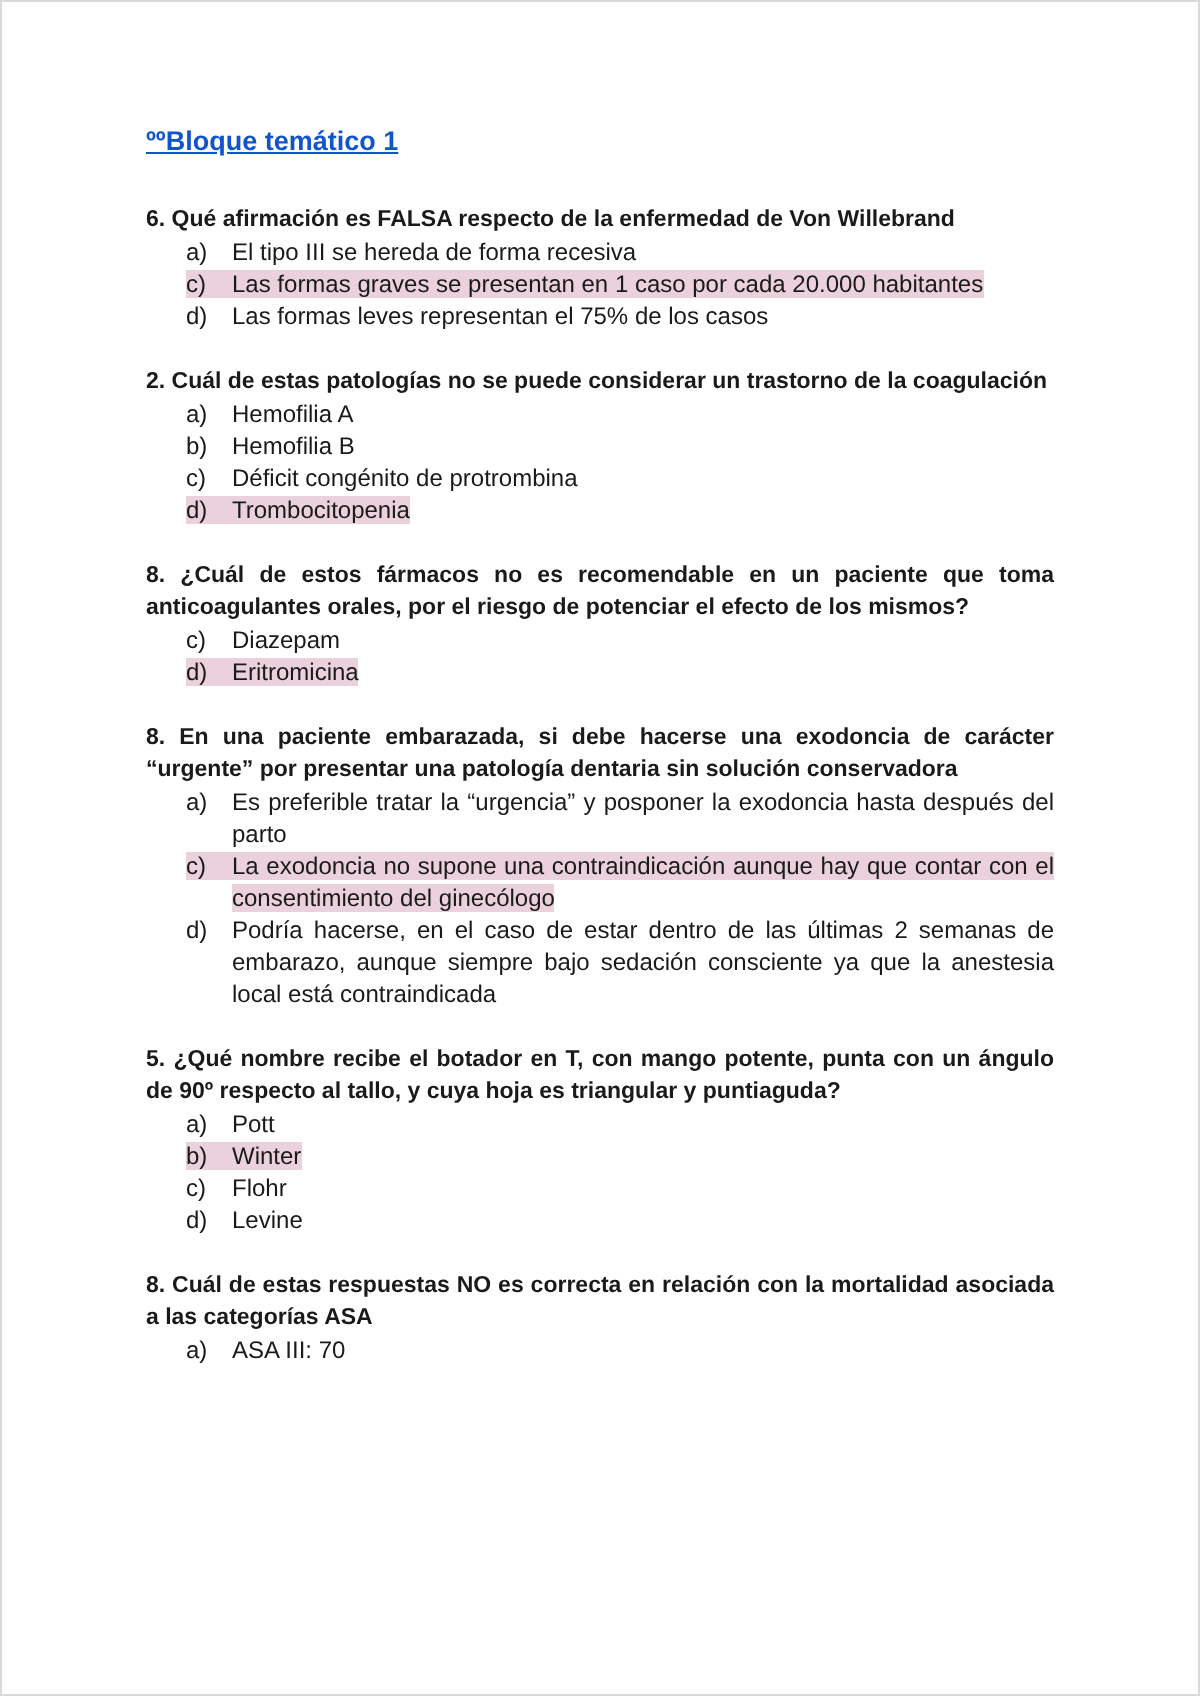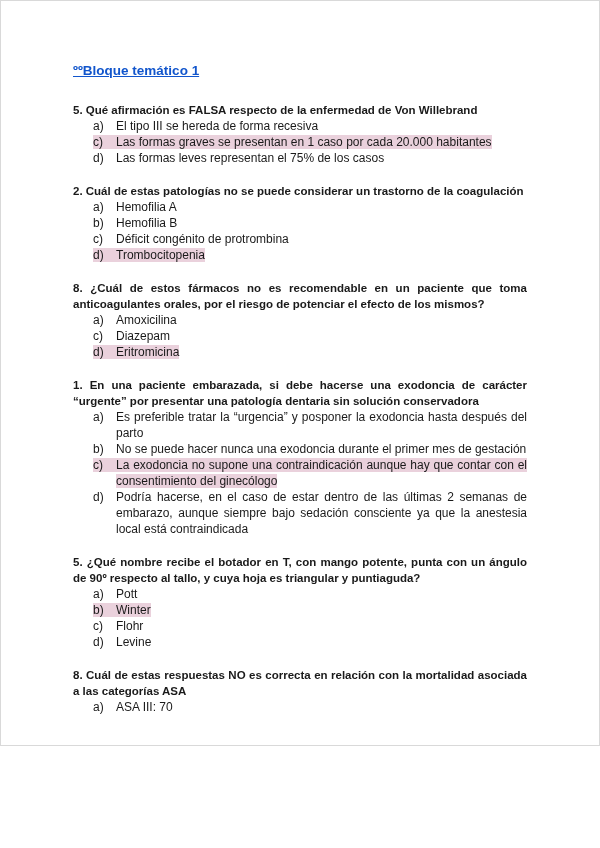--- a/index.html
+++ b/index.html
@@ -1,18 +1,18 @@
 <!DOCTYPE html>
 <html style="--title-blue: #1155cc; --hl: #ead1dc;"><head>
 <meta charset="utf-8">
 <style>
   html,body { margin:0; padding:0; background:#ffffff; }
   body { font-family:"Liberation Sans", sans-serif; color:#1a1a1a; }
   .page {
-    width:600px; height:746px; box-sizing:border-box;
+    width:600px; height:848px; box-sizing:border-box;
     padding:62px 72px 30px 72px;
     background:#ffffff;
     border:1px solid #d9d9d9;
     overflow:hidden;
   }
   .title {
     font-size:13.5px; font-weight:bold;
     color:var(--title-blue,#1155cc);
     text-decoration:underline;
     margin:0 0 24px 0;
@@ -31,42 +31,40 @@
   .opt-label { display:inline-block; width:23px; text-indent:0; }
   .opt-inner.hl { background:var(--hl,#ead1dc); }
 </style>
 </head>
 <body>
 
 <div class="page">
   <h1 class="title">ººBloque temático 1</h1>
   <div id="questions">
       <div class="question">
-        <div class="q-text">5. Qué afirmación es FALSA respecto de la enfermedad de Von Willebrand</div>
+        <div class="q-text">6. Qué afirmación es FALSA respecto de la enfermedad de Von Willebrand</div>
         <div class="option"><span class="opt-inner"><span class="opt-label">a)</span>El tipo III se hereda de forma recesiva</span></div>
         <div class="option"><span class="opt-inner hl"><span class="opt-label">c)</span>Las formas graves se presentan en 1 caso por cada 20.000 habitantes</span></div>
         <div class="option"><span class="opt-inner"><span class="opt-label">d)</span>Las formas leves representan el 75% de los casos</span></div>
       </div>
       <div class="question">
         <div class="q-text">2. Cuál de estas patologías no se puede considerar un trastorno de la coagulación</div>
         <div class="option"><span class="opt-inner"><span class="opt-label">a)</span>Hemofilia A</span></div>
         <div class="option"><span class="opt-inner"><span class="opt-label">b)</span>Hemofilia B</span></div>
         <div class="option"><span class="opt-inner"><span class="opt-label">c)</span>Déficit congénito de protrombina</span></div>
         <div class="option"><span class="opt-inner hl"><span class="opt-label">d)</span>Trombocitopenia</span></div>
       </div>
       <div class="question">
         <div class="q-text">8. ¿Cuál de estos fármacos no es recomendable en un paciente que toma anticoagulantes orales, por el riesgo de potenciar el efecto de los mismos?</div>
-        <div class="option"><span class="opt-inner"><span class="opt-label">a)</span>Amoxicilina</span></div>
         <div class="option"><span class="opt-inner"><span class="opt-label">c)</span>Diazepam</span></div>
         <div class="option"><span class="opt-inner hl"><span class="opt-label">d)</span>Eritromicina</span></div>
       </div>
       <div class="question">
-        <div class="q-text">1. En una paciente embarazada, si debe hacerse una exodoncia de carácter “urgente” por presentar una patología dentaria sin solución conservadora</div>
+        <div class="q-text">8. En una paciente embarazada, si debe hacerse una exodoncia de carácter “urgente” por presentar una patología dentaria sin solución conservadora</div>
         <div class="option"><span class="opt-inner"><span class="opt-label">a)</span>Es preferible tratar la “urgencia” y posponer la exodoncia hasta después del parto</span></div>
-        <div class="option"><span class="opt-inner"><span class="opt-label">b)</span>No se puede hacer nunca una exodoncia durante el primer mes de gestación</span></div>
         <div class="option"><span class="opt-inner hl"><span class="opt-label">c)</span>La exodoncia no supone una contraindicación aunque hay que contar con el consentimiento del ginecólogo</span></div>
         <div class="option"><span class="opt-inner"><span class="opt-label">d)</span>Podría hacerse, en el caso de estar dentro de las últimas 2 semanas de embarazo, aunque siempre bajo sedación consciente ya que la anestesia local está contraindicada</span></div>
       </div>
       <div class="question">
         <div class="q-text">5. ¿Qué nombre recibe el botador en T, con mango potente, punta con un ángulo de 90º respecto al tallo, y cuya hoja es triangular y puntiaguda?</div>
         <div class="option"><span class="opt-inner"><span class="opt-label">a)</span>Pott</span></div>
         <div class="option"><span class="opt-inner hl"><span class="opt-label">b)</span>Winter</span></div>
         <div class="option"><span class="opt-inner"><span class="opt-label">c)</span>Flohr</span></div>
         <div class="option"><span class="opt-inner"><span class="opt-label">d)</span>Levine</span></div>
       </div>

